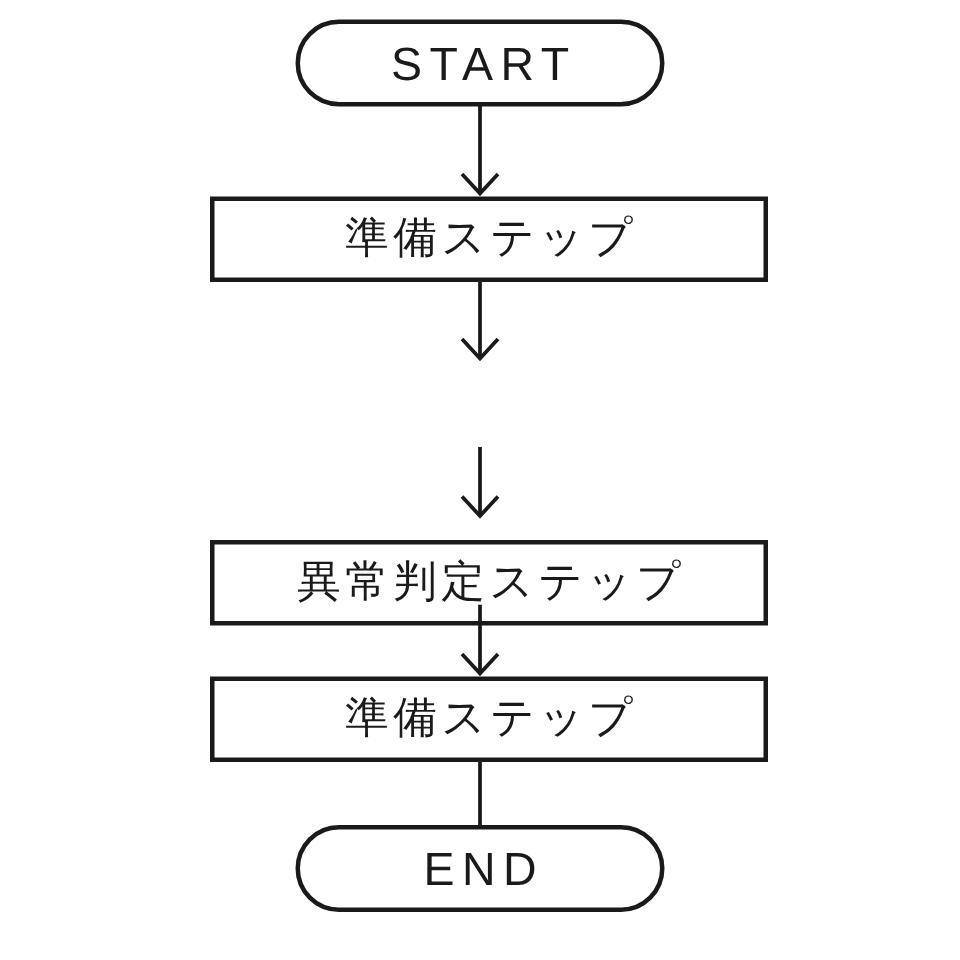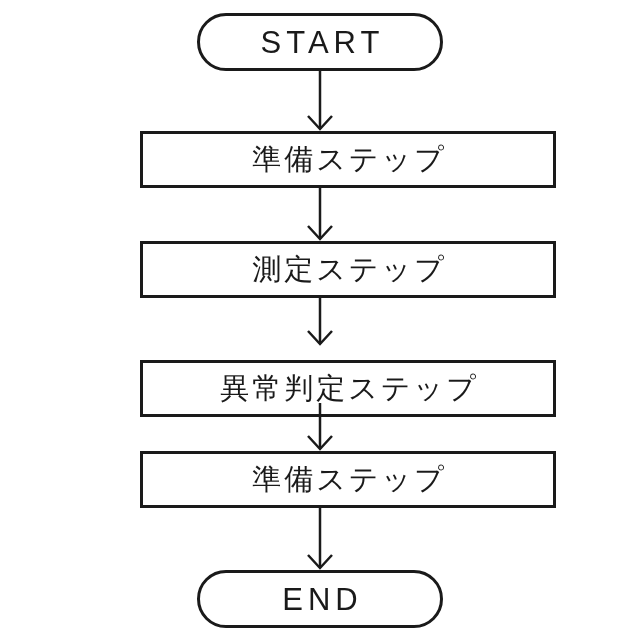--- a/index.html
+++ b/index.html
@@ -31,32 +31,32 @@
     left: 197px;
     width: 246px;
     height: 58px;
     border-radius: 29px;
     font-size: 31px;
     letter-spacing: 5px;
     padding-left: 5px; 
   }
   .process {
     left: 140px;
-    width: 416px;
+    width: 372px;
     height: 57px;
     font-size: 29px;
     letter-spacing: 3px;
     padding-left: 3px;
   }
   #node-start { top: 13px; }
   #node-step1 { top: 131px; }
   #node-step2 { top: 241px; }
   #node-step3 { top: 360px; }
   #node-step4 { top: 451px; }
-  #node-end   { top: 570px; }
+  #node-end   { top: 550px; }
 
   .arrow {
     position: absolute;
     left: 304px;
     width: 32px;
     display: block;
   }
   #arrow-0 { top: 70px;  height: 61px; }
   #arrow-1 { top: 188px; height: 53px; }
   #arrow-2 { top: 298px; height: 48px; }
@@ -85,23 +85,20 @@
 
   <div class="node process" id="node-step1">
     <span>準備ステップ</span>
   </div>
 
   <svg class="arrow" id="arrow-1" viewBox="0 0 32 53">
     <line x1="16" y1="0" x2="16" y2="51"></line>
     <polyline points="4,38 16,51 28,38"></polyline>
   </svg>
 
-  <div class="node process" id="node-step2">
-    <span>測定ステップ</span>
-  </div>
 
   <svg class="arrow" id="arrow-2" viewBox="0 0 32 48">
     <line x1="16" y1="0" x2="16" y2="46"></line>
     <polyline points="4,33 16,46 28,33"></polyline>
   </svg>
 
   <div class="node process" id="node-step3">
     <span>異常判定ステップ</span>
   </div>
 

